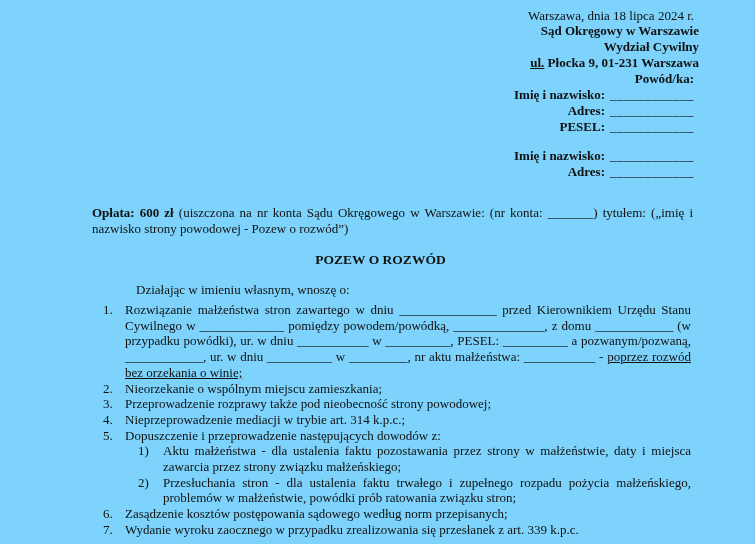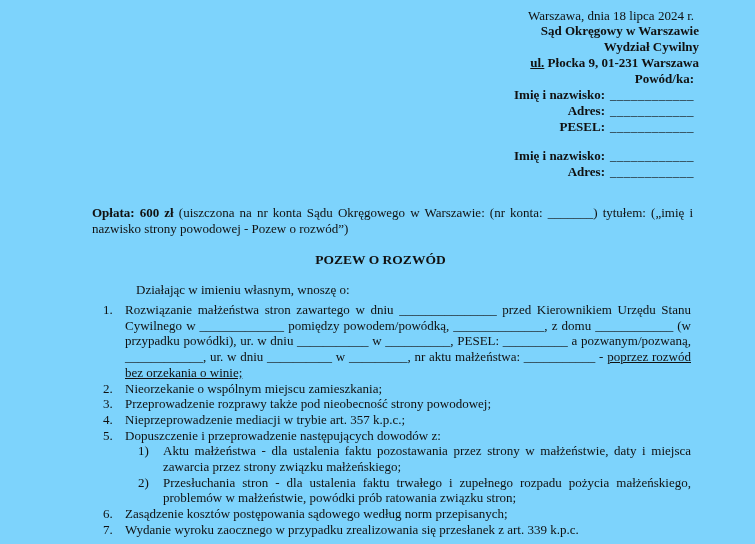--- a/index.html
+++ b/index.html
@@ -126,21 +126,21 @@
       <div class="list-item">
         <span class="num">2.</span>
         <span class="txt"><span>Nieorzekanie o wspólnym miejscu zamieszkania;</span></span>
       </div>
       <div class="list-item">
         <span class="num">3.</span>
         <span class="txt"><span>Przeprowadzenie rozprawy także pod nieobecność strony powodowej;</span></span>
       </div>
       <div class="list-item">
         <span class="num">4.</span>
-        <span class="txt"><span>Nieprzeprowadzenie mediacji w trybie art. 357 k.p.c.;</span></span>
+        <span class="txt"><span>Nieprzeprowadzenie mediacji w trybie art. 314 k.p.c.;</span></span>
       </div>
       <div class="list-item">
         <span class="num">5.</span>
         <span class="txt"><span>Dopuszczenie i przeprowadzenie następujących dowodów z:</span></span>
       </div>
       <div class="list-item sub">
         <span class="num">1)</span>
         <span class="txt">Aktu małżeństwa - dla ustalenia faktu pozostawania przez strony w małżeństwie, daty i miejsca zawarcia przez strony związku małżeńskiego;</span>
       </div>
       <div class="list-item sub">

